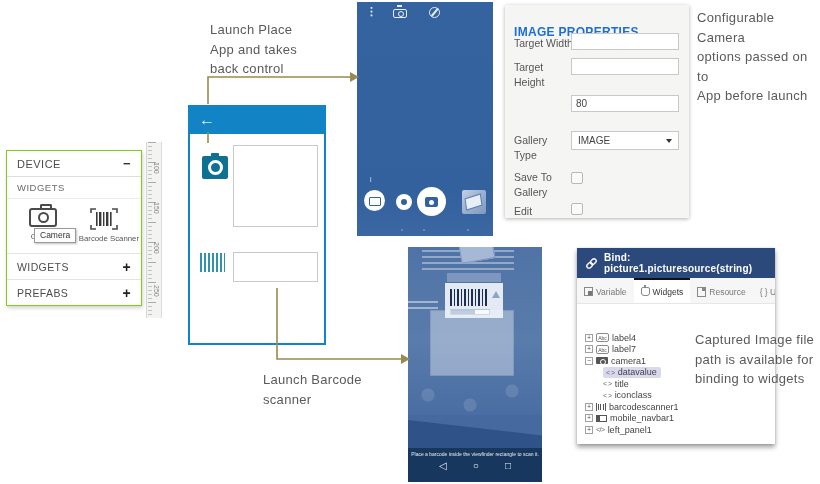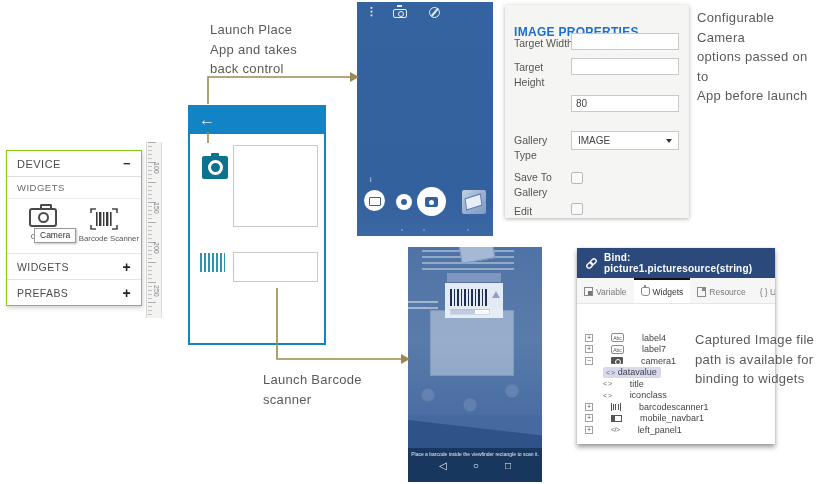--- a/index.html
+++ b/index.html
@@ -157,21 +157,21 @@
   .bd-tab { display:flex; align-items:center; gap:3px; padding:0 7px; font-size:8.5px;
     color:#777; cursor:pointer; border-top:2px solid transparent; white-space:nowrap; }
   .bd-tab.active { background:#fff; border-top:2px solid #111; color:#333; }
   .t-ico { width:9px; height:9px; border:1px solid #888; flex:none; position:relative; }
   .t-ico.var::after { content:""; position:absolute; right:0; bottom:0; width:4px; height:4px; background:#777; }
   .t-ico.wid { border-radius:2px 2px 3px 3px; }
   .t-ico.wid::after { content:""; position:absolute; left:2.5px; top:-3px; width:2px; height:3px; background:#888; }
   .t-ico.res { height:10px; }
   .t-ico.res::after { content:""; position:absolute; right:0; top:0; width:3px; height:3px; background:#888; }
   .bd-tree { position:absolute; left:0; top:84px; width:198px; font-size:9px; color:#444; }
-  .tr-row { height:11.5px; display:flex; align-items:center; gap:18px; padding-left:8px; cursor:pointer; }
+  .tr-row { height:11.5px; display:flex; align-items:center; gap:3px; padding-left:8px; cursor:pointer; }
   .tr-row.child { padding-left:26px; }
   .expander { width:8px; height:8px; border:1px solid #a0a0a0; background:#fff; font-size:7px;
     line-height:6px; text-align:center; color:#555; flex:none; }
   .abc-ico { min-width:13px; height:9px; border:1px solid #8a8a8a; border-radius:2px; font-size:5px;
     line-height:8px; text-align:center; color:#555; flex:none; padding:0 1px; }
   .cam-ico { width:12px; height:7px; background:#555; border-radius:1px; position:relative; flex:none; }
   .cam-ico::after { content:""; position:absolute; left:4px; top:1.5px; width:4px; height:4px;
     border:1px solid #fff; border-radius:50%; }
   .bc-ico { width:10px; height:8px; border-left:1px solid #555; border-right:1px solid #555; padding:1px;
     flex:none; }

